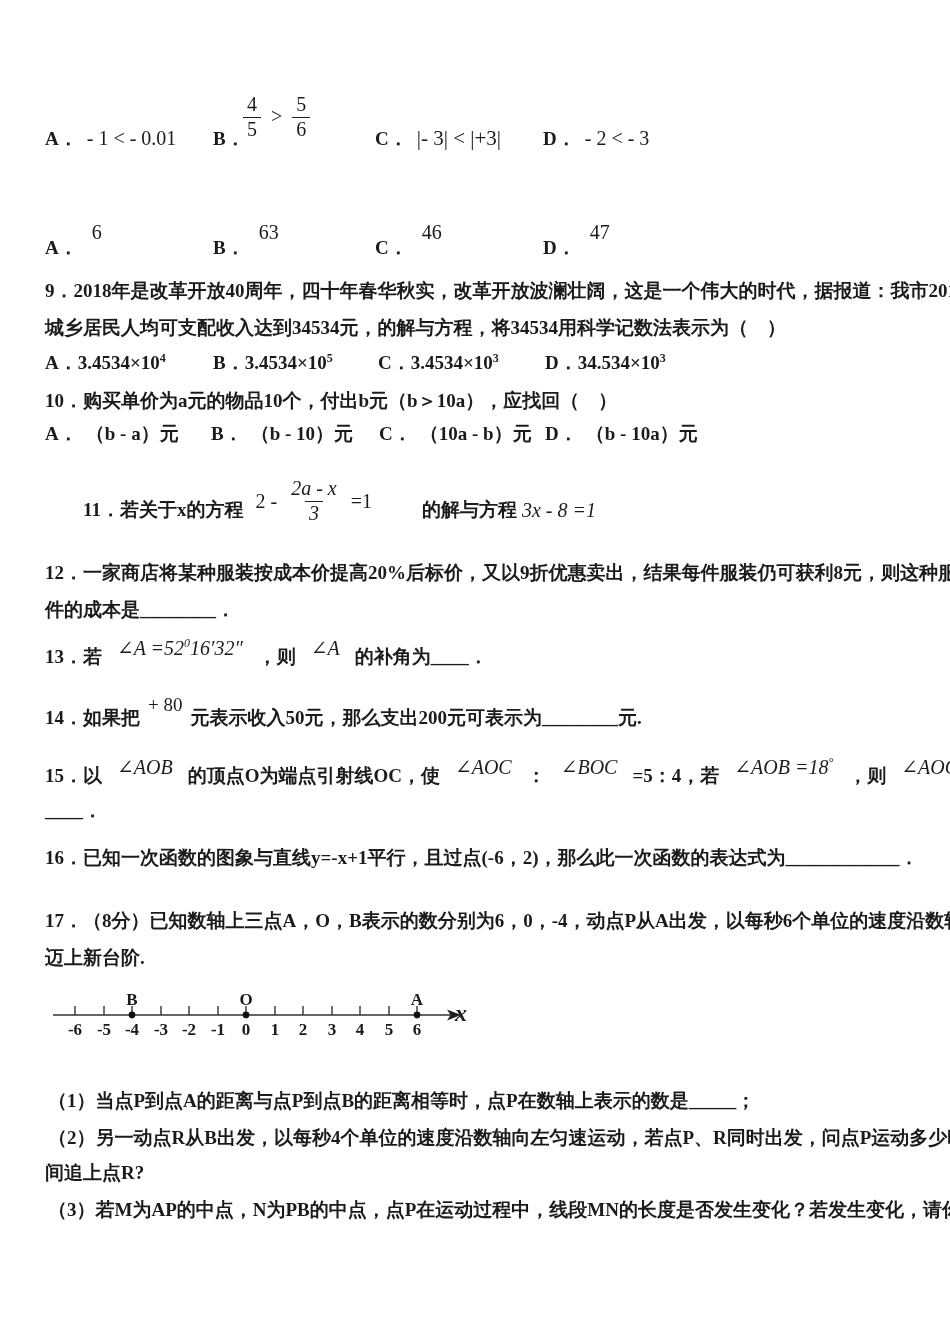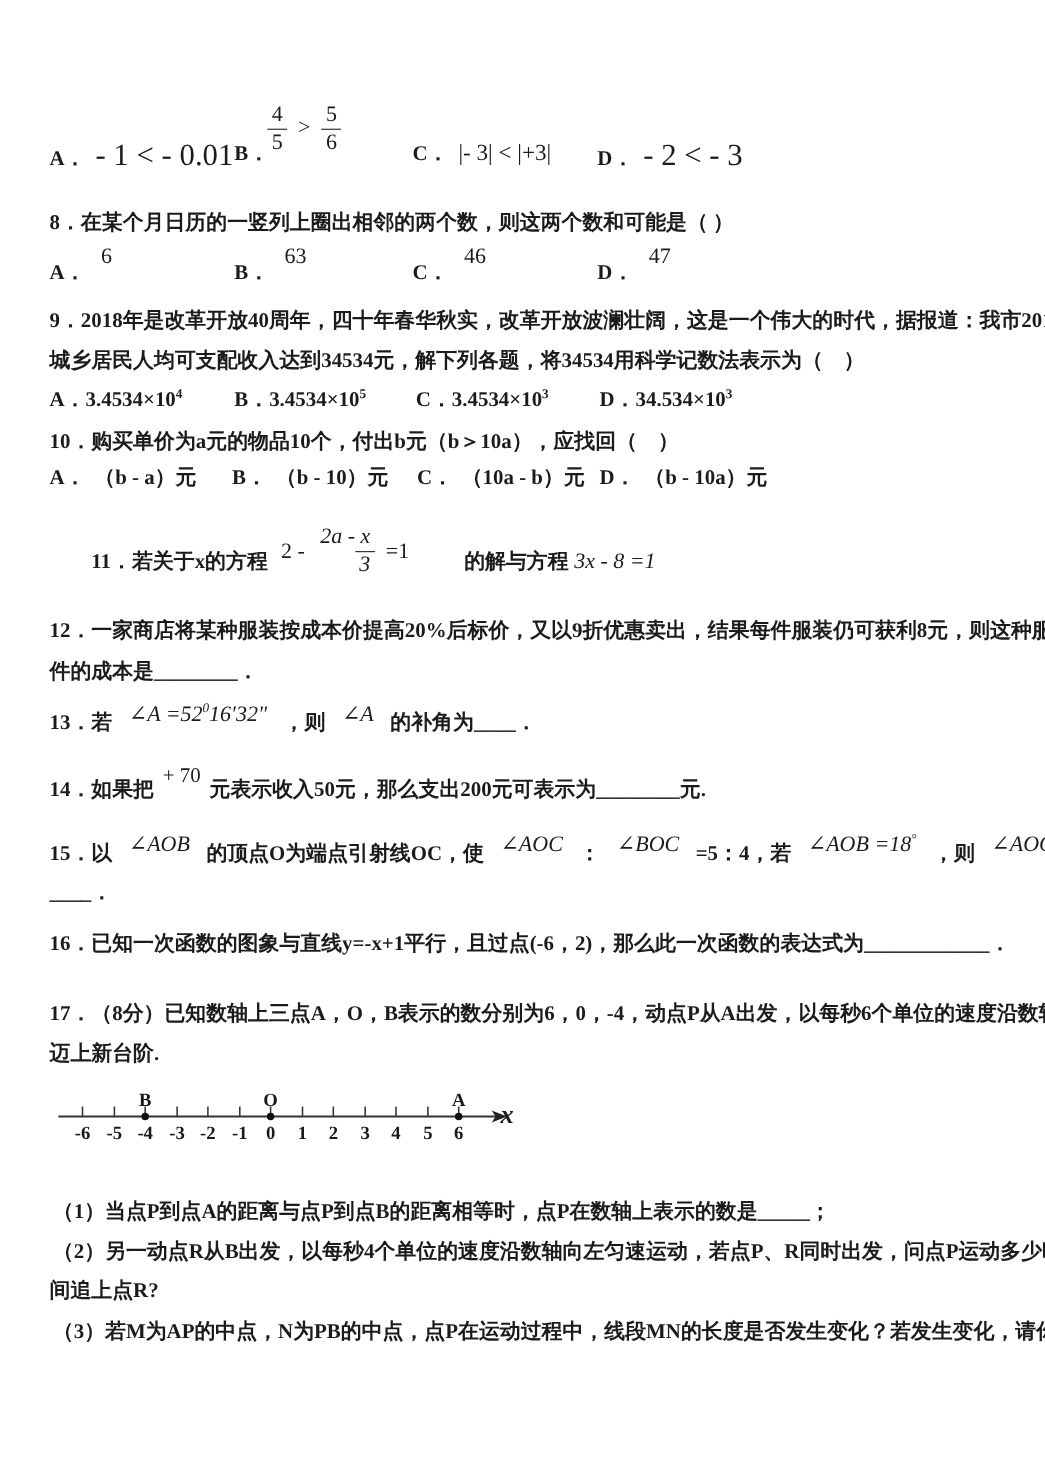--- a/index.html
+++ b/index.html
@@ -4,40 +4,40 @@
 <style>
   html,body { margin:0; padding:0; background:#ffffff; }
   .page {
     position:relative; width:950px; height:1344px; background:#ffffff;
     color:#1b1b1b; font-family:"Liberation Serif","DejaVu Serif",serif;
     font-size:19px; font-weight:700; overflow:hidden;
   }
   .ln   { position:absolute; white-space:nowrap; }
   .cell { position:absolute; white-space:nowrap; }
   .lbl  { font-weight:700; }
-  .val  { font-weight:400; font-size:28px; margin-left:9px; }
+  .val  { font-weight:400; font-size:20px; margin-left:9px; }
   .val-abs { font-weight:400; font-size:21px; margin-left:9px; }
   
   .frac-group { display:inline-flex; align-items:center; font-weight:400; font-size:20px; }
   .frac { display:inline-flex; flex-direction:column; align-items:center; line-height:1.08; font-weight:400; }
   .frac .num { padding:0 4px 1px; }
   .frac .den { border-top:1.6px solid #222; padding:1px 4px 0; }
   .rel { margin:0 10px; position:relative; top:-1px; }
   
   .low { position:relative; top:15px; }
   .opt-num { font-weight:400; font-size:20px; margin-left:14px; }
   
   .sci { font-weight:700; margin-left:0; }
   sup { font-size:12px; }
   .optv { font-weight:700; margin-left:8px; }
   
   .flexln { display:flex; align-items:center; }
   .q11t { position:relative; top:9px;margin-left:38px; }
   .eqblock { display:inline-flex; align-items:center; font-weight:400; font-size:20px; margin:0 8px; }
-  .eqblock .frac { font-style:italic; margin:0 6px;align-items:flex-end; }
+  .eqblock .frac { font-style:italic; margin:0 6px; }
   .eqsp { margin:0 4px; }
   
   .m { font-style:italic; font-weight:400; font-size:20px; }
   .mraise { position:relative; top:-8px; display:inline-block; margin:0 15px; }
   .r50 { position:relative; top:-13px; font-weight:400; font-size:19px; margin:0 8px; }
   
   .nl { position:absolute; }
   .nl .axis { stroke:#333; stroke-width:1.6; }
   .nl .tick { stroke:#333; stroke-width:1.4; }
   .nl text  { font-family:"Liberation Serif","DejaVu Serif",serif; fill:#1a1a1a; }
@@ -67,36 +67,35 @@
       <span class="den">6</span>
     </span>
   </div>
   <div class="cell" style="left:375px;top:126px">
     <span class="lbl">C．</span><span class="val-abs">|- 3| &lt; |+3|</span>
   </div>
   <div class="cell" style="left:543px;top:126px">
     <span class="lbl">D．</span><span class="val">- 2 &lt; - 3</span>
   </div>
 
-  <div class="ln" style="left:45px;top:189px">8．在某个月日历的一竖列上圈出相邻的两个数，则这两个数和可能是（ ）</div>
   <div class="cell" style="left:45px;top:220px">
     <span class="lbl low">A．</span><span class="opt-num">6</span>
   </div>
   <div class="cell" style="left:213px;top:220px">
     <span class="lbl low">B．</span><span class="opt-num">63</span>
   </div>
   <div class="cell" style="left:375px;top:220px">
     <span class="lbl low">C．</span><span class="opt-num">46</span>
   </div>
   <div class="cell" style="left:543px;top:220px">
     <span class="lbl low">D．</span><span class="opt-num">47</span>
   </div>
 
   <div class="ln" style="left:45px;top:278px">9．2018年是改革开放40周年，四十年春华秋实，改革开放波澜壮阔，这是一个伟大的时代，据报道：我市2018年</div>
-  <div class="ln" style="left:45px;top:315px">城乡居民人均可支配收入达到34534元，解下列各题，将34534用科学记数法表示为（　）</div>
+  <div class="ln" style="left:45px;top:315px">城乡居民人均可支配收入达到34534元，的解与方程，将34534用科学记数法表示为（　）</div>
   <div class="cell" style="left:45px;top:350px">
     <span class="lbl">A．</span><span class="sci">3.4534×10</span><sup>4</sup>
   </div>
   <div class="cell" style="left:213px;top:350px">
     <span class="lbl">B．</span><span class="sci">3.4534×10</span><sup>5</sup>
   </div>
   <div class="cell" style="left:378px;top:350px">
     <span class="lbl">C．</span><span class="sci">3.4534×10</span><sup>3</sup>
   </div>
   <div class="cell" style="left:545px;top:350px">
@@ -133,21 +132,21 @@
   </div>
 
   <div class="ln" style="left:45px;top:560px">12．一家商店将某种服装按成本价提高20%后标价，又以9折优惠卖出，结果每件服装仍可获利8元，则这种服装每</div>
   <div class="ln" style="left:45px;top:597px">件的成本是________．</div>
 
   <div class="ln" style="left:45px;top:644px">
     <span>13．若</span><span class="m mraise"><span>∠A =52</span><sup>0</sup><span>16′32″</span></span><span>，则</span><span class="m mraise">∠A</span><span>的补角为____．</span>
   </div>
 
   <div class="ln" style="left:45px;top:705px">
-    <span>14．如果把</span><span class="r50">+ 70</span><span>元表示收入50元，那么支出200元可表示为________元.</span>
+    <span>14．如果把</span><span class="r50">+ 80</span><span>元表示收入50元，那么支出200元可表示为________元.</span>
   </div>
 
   <div class="ln" style="left:45px;top:763px">
     <span>15．以</span><span class="m mraise">∠AOB</span><span>的顶点O为端点引射线OC，使</span><span class="m mraise">∠AOC</span><span>：</span><span class="m mraise">∠BOC</span><span>=5：4，若</span><span class="m mraise"><span>∠AOB =18</span><sup>°</sup></span><span>，则</span><span class="m mraise">∠AOC</span><span>的度数是______</span>
   </div>
   <div class="ln" style="left:45px;top:798px">____．</div>
 
   <div class="ln" style="left:45px;top:845px">16．已知一次函数的图象与直线y=-x+1平行，且过点(-6，2)，那么此一次函数的表达式为____________．</div>
 
 

